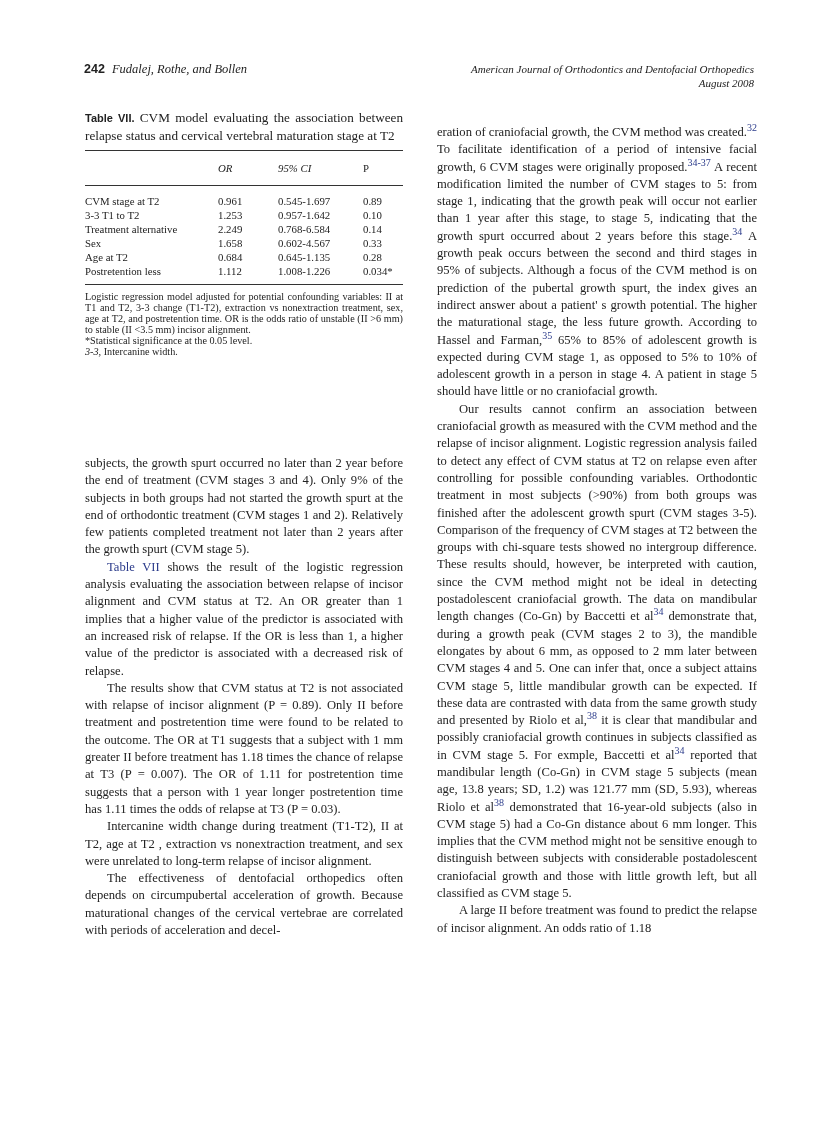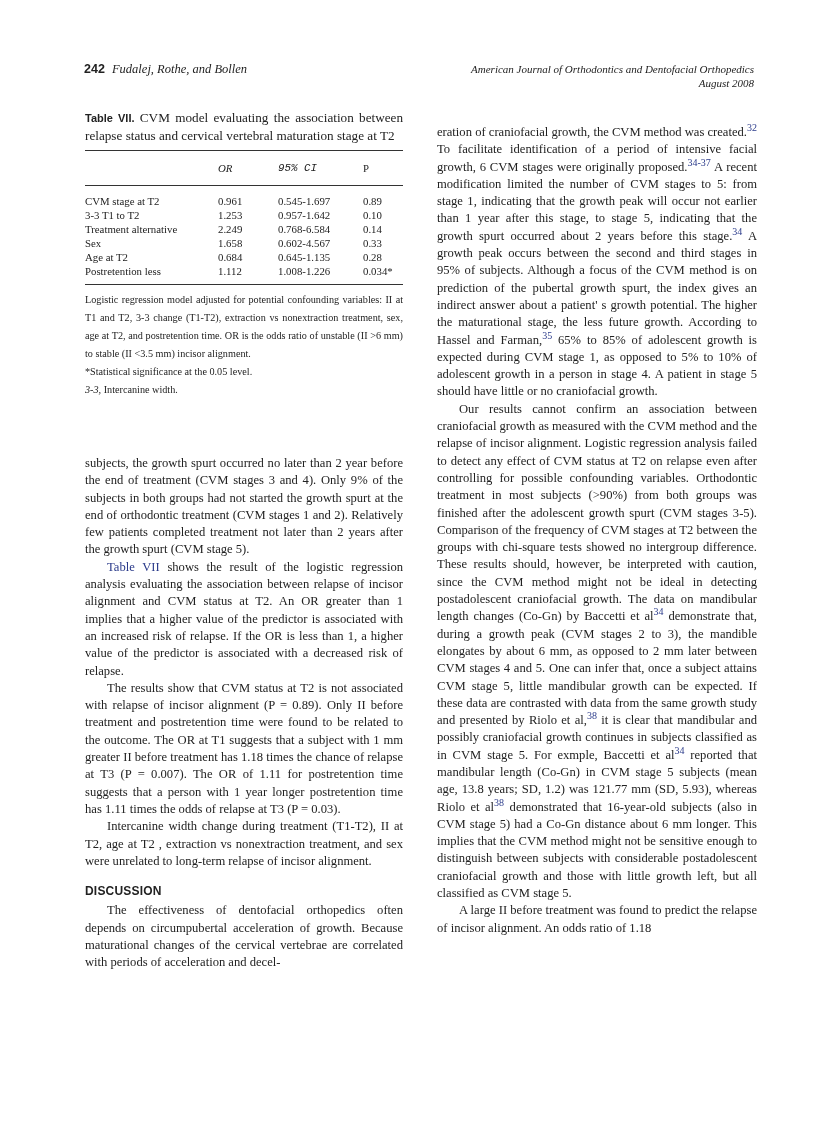--- a/index.html
+++ b/index.html
@@ -13,22 +13,22 @@
   .col.right{left:437px;width:320px;}
   .tcap{font-size:13.2px;line-height:17px;text-align:justify;margin:0;}
   .tcap .tl{font-family:"Liberation Sans",sans-serif;font-weight:bold;font-size:11px;}
   table{width:100%;border-collapse:collapse;font-size:10.8px;margin-top:6px;}
   thead th{font-weight:normal;font-style:italic;text-align:left;padding:9px 0 8px 0;border-top:1.6px solid #333;border-bottom:1.6px solid #333;}
   thead th.p{font-style:normal;}
   tbody td{padding:0;line-height:14px;}
   tbody tr:first-child td{padding-top:8px;}
   tbody tr:last-child td{padding-bottom:6px;}
   table{border-bottom:1.6px solid #333;}
-  .c1{width:133px;}.c2{width:60px;}.c3{width:85px;font-family:Liberation Mono, monospace;}
-  .tnote{font-size:10.2px;line-height:18px;margin-top:6px;text-align:justify;}
+  .c1{width:133px;}.c2{width:60px;}.c3{width:85px;}
+  .tnote{font-size:10.2px;line-height:11px;margin-top:6px;text-align:justify;}
   .tnote i{font-style:italic;}
   p{margin:0;}
   .ind{text-indent:22px;}
   .link{color:#2a3a8a;}
   .h2{font-family:"Liberation Sans",sans-serif;font-weight:bold;font-size:12px;margin:13px 0 2px 0;letter-spacing:0.2px;}
   sup{font-size:10px;line-height:0;}
 </style>
 </head>
 <body>
 
@@ -101,21 +101,20 @@
       <div><i>3-3,</i><span> Intercanine width.</span></div>
     </div>
   </div>
 </div>
 
 <div class="col left" style="top:455px;">
   <p>subjects, the growth spurt occurred no later than 2 year before the end of treatment (CVM stages 3 and 4). Only 9% of the subjects in both groups had not started the growth spurt at the end of orthodontic treatment (CVM stages 1 and 2). Relatively few patients completed treatment not later than 2 years after the growth spurt (CVM stage 5).</p>
   <p class="ind"><span class="link">Table VII</span><span> shows the result of the logistic regression analysis evaluating the association between relapse of incisor alignment and CVM status at T2. An OR greater than 1 implies that a higher value of the predictor is associated with an increased risk of relapse. If the OR is less than 1, a higher value of the predictor is associated with a decreased risk of relapse.</span></p>
   <p class="ind">The results show that CVM status at T2 is not associated with relapse of incisor alignment (P = 0.89). Only II before treatment and postretention time were found to be related to the outcome. The OR at T1 suggests that a subject with 1 mm greater II before treatment has 1.18 times the chance of relapse at T3 (P = 0.007). The OR of 1.11 for postretention time suggests that a person with 1 year longer postretention time has 1.11 times the odds of relapse at T3 (P = 0.03).</p>
   <p class="ind">Intercanine width change during treatment (T1-T2), II at T2, age at T2 , extraction vs nonextraction treatment, and sex were unrelated to long-term relapse of incisor alignment.</p>
-  <div class="h2">DISCUSSION</div>
   <p class="ind">The effectiveness of dentofacial orthopedics often depends on circumpubertal acceleration of growth. Because maturational changes of the cervical vertebrae are correlated with periods of acceleration and decel-</p>
 </div>
 
 <div class="col right" style="top:124px;">
   <p><span>eration of craniofacial growth, the CVM method was created.</span><sup class="link">32</sup><span> To facilitate identification of a period of intensive facial growth, 6 CVM stages were originally proposed.</span><sup class="link">34-37</sup><span> A recent modification limited the number of CVM stages to 5: from stage 1, indicating that the growth peak will occur not earlier than 1 year after this stage, to stage 5, indicating that the growth spurt occurred about 2 years before this stage.</span><sup class="link">34</sup><span> A growth peak occurs between the second and third stages in 95% of subjects. Although a focus of the CVM method is on prediction of the pubertal growth spurt, the index gives an indirect answer about a patient' s growth potential. The higher the maturational stage, the less future growth. According to Hassel and Farman,</span><sup class="link">35</sup><span> 65% to 85% of adolescent growth is expected during CVM stage 1, as opposed to 5% to 10% of adolescent growth in a person in stage 4. A patient in stage 5 should have little or no craniofacial growth.</span></p>
   <p class="ind"><span>Our results cannot confirm an association between craniofacial growth as measured with the CVM method and the relapse of incisor alignment. Logistic regression analysis failed to detect any effect of CVM status at T2 on relapse even after controlling for possible confounding variables. Orthodontic treatment in most subjects (&gt;90%) from both groups was finished after the adolescent growth spurt (CVM stages 3-5). Comparison of the frequency of CVM stages at T2 between the groups with chi-square tests showed no intergroup difference. These results should, however, be interpreted with caution, since the CVM method might not be ideal in detecting postadolescent craniofacial growth. The data on mandibular length changes (Co-Gn) by Baccetti et al</span><sup class="link">34</sup><span> demonstrate that, during a growth peak (CVM stages 2 to 3), the mandible elongates by about 6 mm, as opposed to 2 mm later between CVM stages 4 and 5. One can infer that, once a subject attains CVM stage 5, little mandibular growth can be expected. If these data are contrasted with data from the same growth study and presented by Riolo et al,</span><sup class="link">38</sup><span> it is clear that mandibular and possibly craniofacial growth continues in subjects classified as in CVM stage 5. For exmple, Baccetti et al</span><sup class="link">34</sup><span> reported that mandibular length (Co-Gn) in CVM stage 5 subjects (mean age, 13.8 years; SD, 1.2) was 121.77 mm (SD, 5.93), whereas Riolo et al</span><sup class="link">38</sup><span> demonstrated that 16-year-old subjects (also in CVM stage 5) had a Co-Gn distance about 6 mm longer. This implies that the CVM method might not be sensitive enough to distinguish between subjects with considerable postadolescent craniofacial growth and those with little growth left, but all classified as CVM stage 5.</span></p>
   <p class="ind">A large II before treatment was found to predict the relapse of incisor alignment. An odds ratio of 1.18</p>
 </div>
 
 </body></html>

